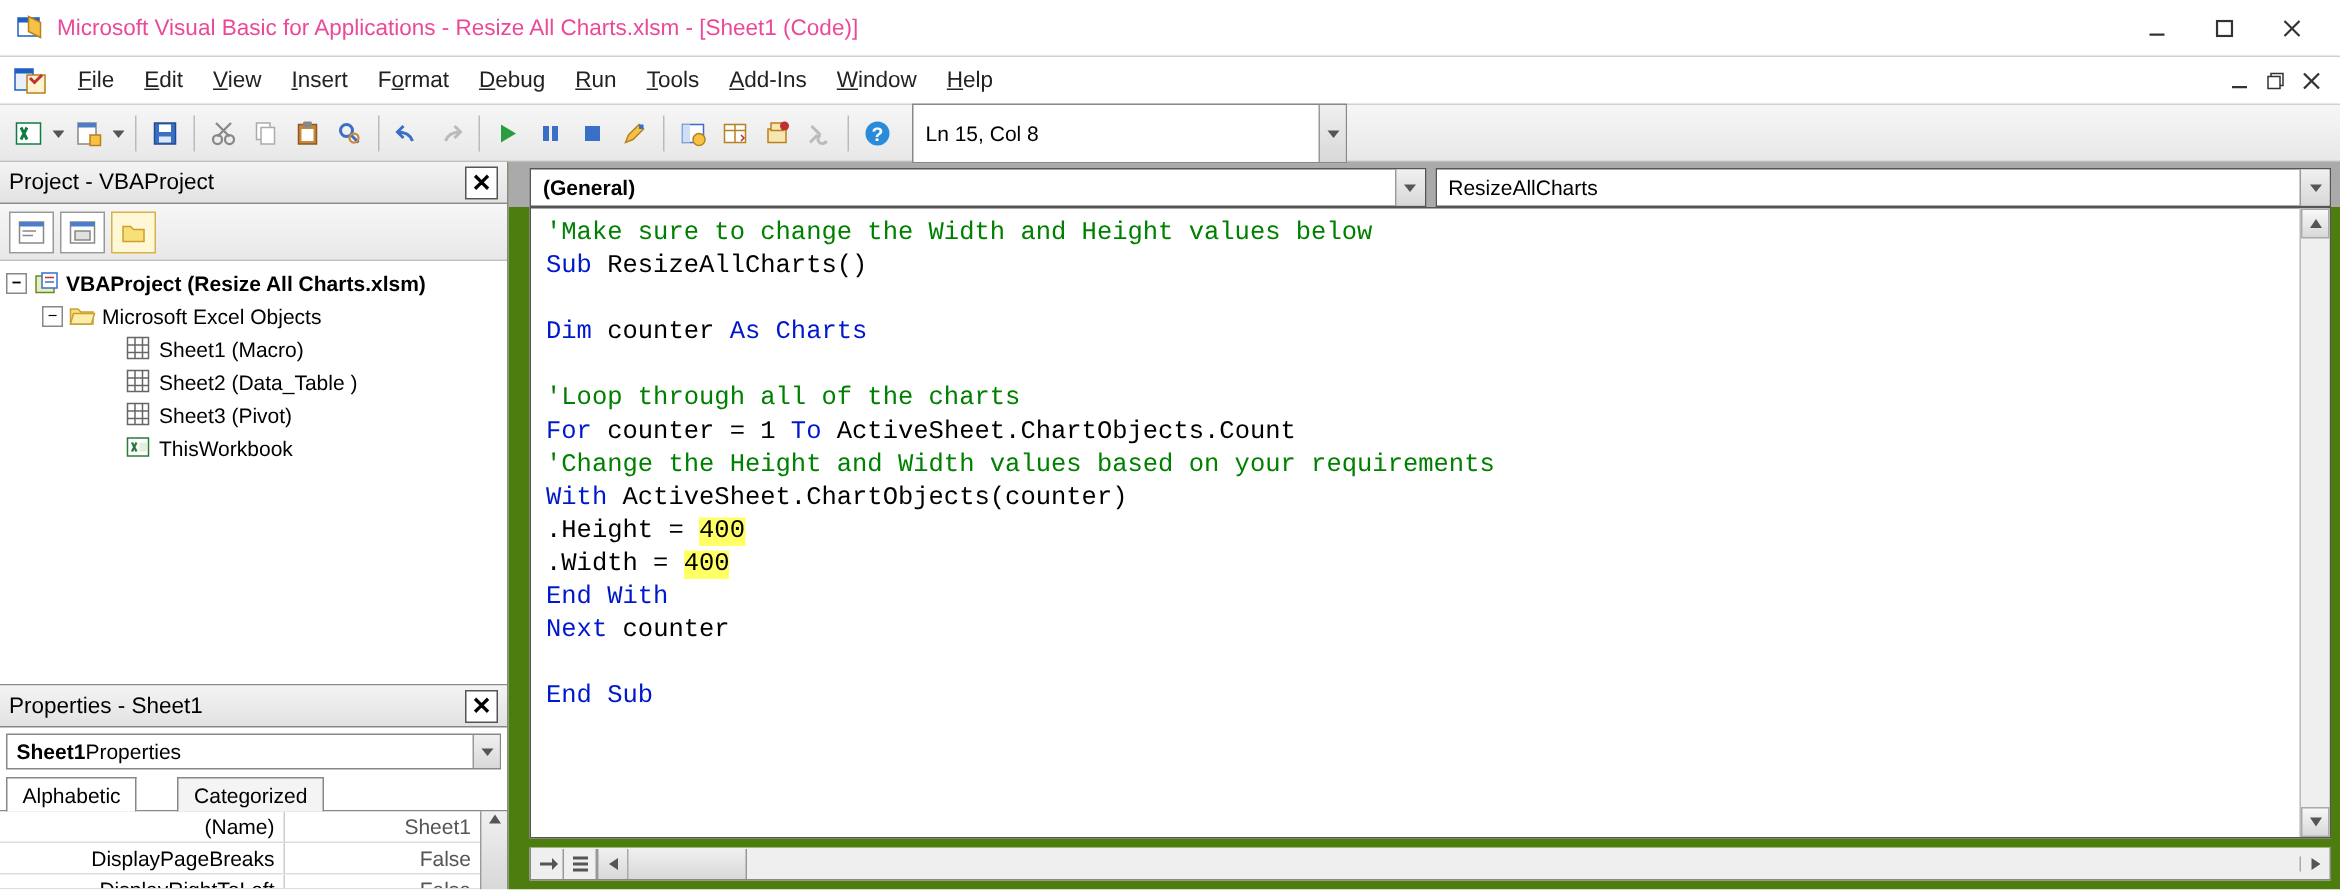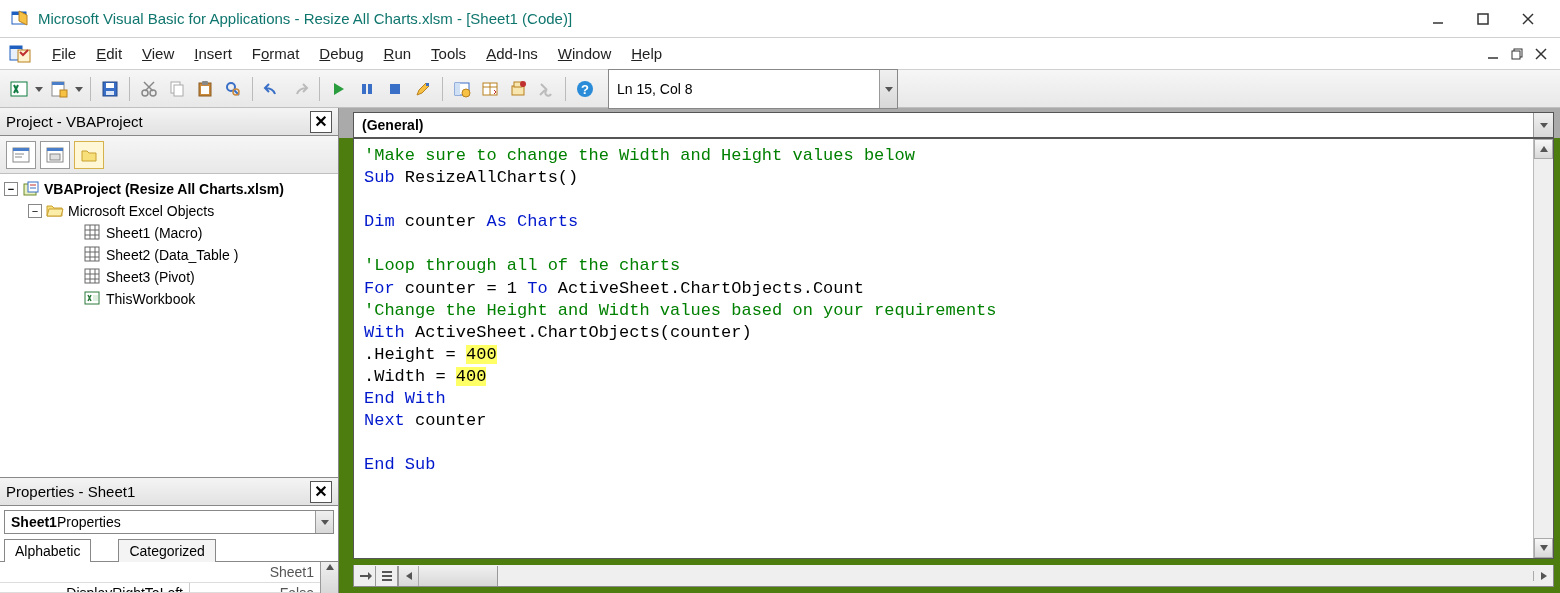--- a/index.html
+++ b/index.html
@@ -1,20 +1,20 @@
 <!DOCTYPE html>
 <html><head>
 <meta charset="utf-8">
 <style>
 * { margin: 0; padding: 0; box-sizing: border-box; }
 body { font-family: "Segoe UI", Tahoma, sans-serif; font-size: 13px; background: #fff; width: 1560px; height: 593px; overflow: hidden; }
 
 .titlebar { height: 38px; background: #fff; display: flex; align-items: center; padding: 0 10px; border-bottom: 1px solid #d0d0d0; }
 .titlebar .icon { width: 20px; height: 20px; margin-right: 8px; }
-.titlebar .title { flex: 1; font-size: 15px; color: #0f766e; }
+.titlebar .title { flex: 1; font-size: 15px; color: #ec4899; }
 .titlebar .winbtn { width: 45px; height: 30px; display: flex; align-items: center; justify-content: center; }
 .titlebar .winbtn svg { stroke: #333; }
 
 .menubar { height: 32px; background: #fff; display: flex; align-items: center; padding: 0 8px; border-bottom: 1px solid #d0d0d0; }
 .menubar .appicon { width: 24px; height: 24px; margin-right: 10px; }
 .menubar .menuitem { padding: 4px 10px; font-size: 15px; color: #222; cursor: default; }
 .menubar .menuitem u { text-decoration: underline; }
 .menubar .spacer { flex: 1; }
 .menubar .mdibtn { width: 22px; height: 22px; display: flex; align-items: center; justify-content: center; margin-left: 2px; }
 
@@ -399,40 +399,53 @@
             </svg>
           </div>
       </div>
       <div class="proptabs">
         <div class="ptab active">Alphabetic</div>
         <div class="ptab">Categorized</div>
       </div>
       <div style="display:flex;">
         <div class="propgrid" style="flex:1;">
           <div class="proprow">
+            <div class="pk">(Name)</div>
             <div class="pv">Sheet1</div>
+          </div>
+          <div class="proprow">
+            <div class="pk">DisplayPageBreaks</div>
+            <div class="pv">False</div>
           </div>
           <div class="proprow" style="height:10px; overflow:hidden;">
             <div class="pk">DisplayRightToLeft</div>
             <div class="pv">False</div>
           </div>
         </div>
         <div class="propscroll">
             <svg width="10" height="10">
               <path d="M5 2 L9 8 L1 8 Z" fill="#555"></path>
             </svg>
           </div>
       </div>
     </div>
   </div>
 
   <div class="rightcol">
     <div class="codeheader">
       <div class="codecombo bold">
         <span>(General)</span>
+        <div class="dd">
+            <svg width="10" height="10">
+              <path d="M1 3 L9 3 L5 8 Z" fill="#555"></path>
+            </svg>
+          </div>
+      </div>
+      <div class="codecombo">
+        <span>ResizeAllCharts</span>
         <div class="dd">
             <svg width="10" height="10">
               <path d="M1 3 L9 3 L5 8 Z" fill="#555"></path>
             </svg>
           </div>
       </div>
     </div>
     <div class="codewrap">
       <div class="codearea"><span class="cm">'Make sure to change the Width and Height values below</span>
 <span class="kw">Sub</span><span> ResizeAllCharts()</span>

